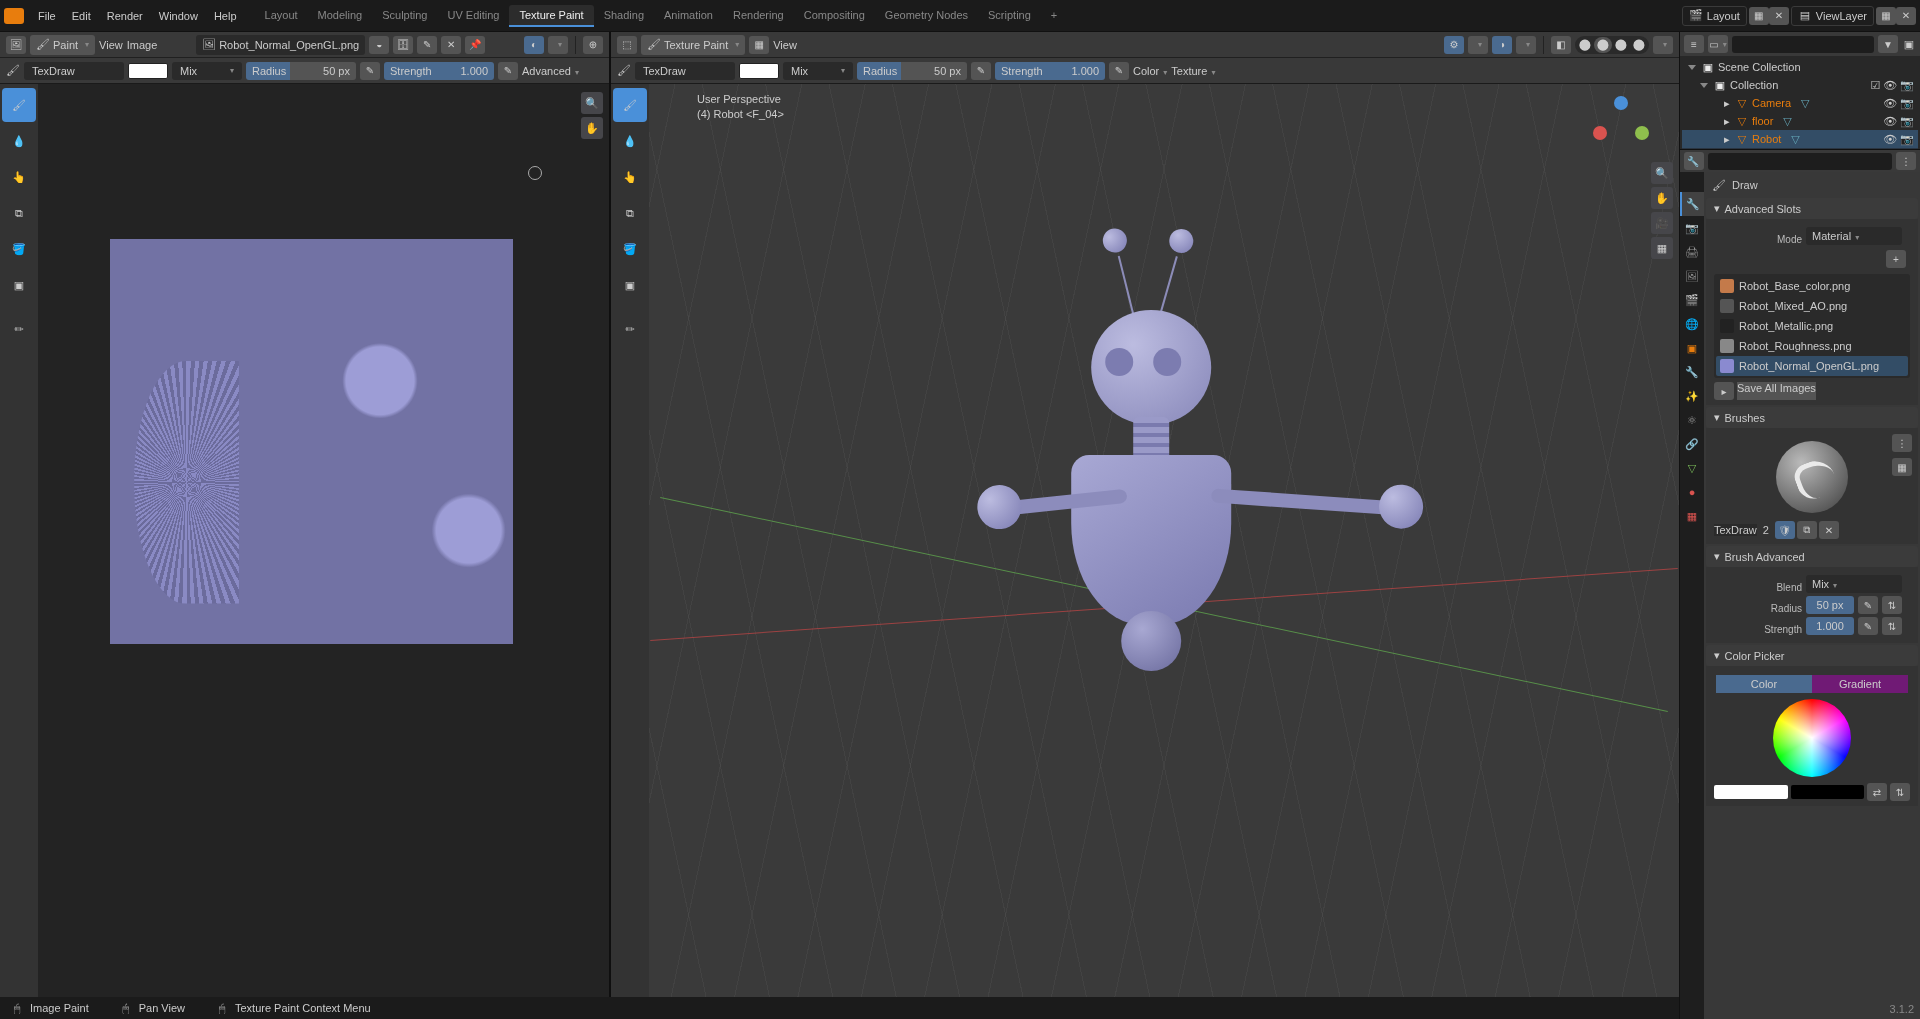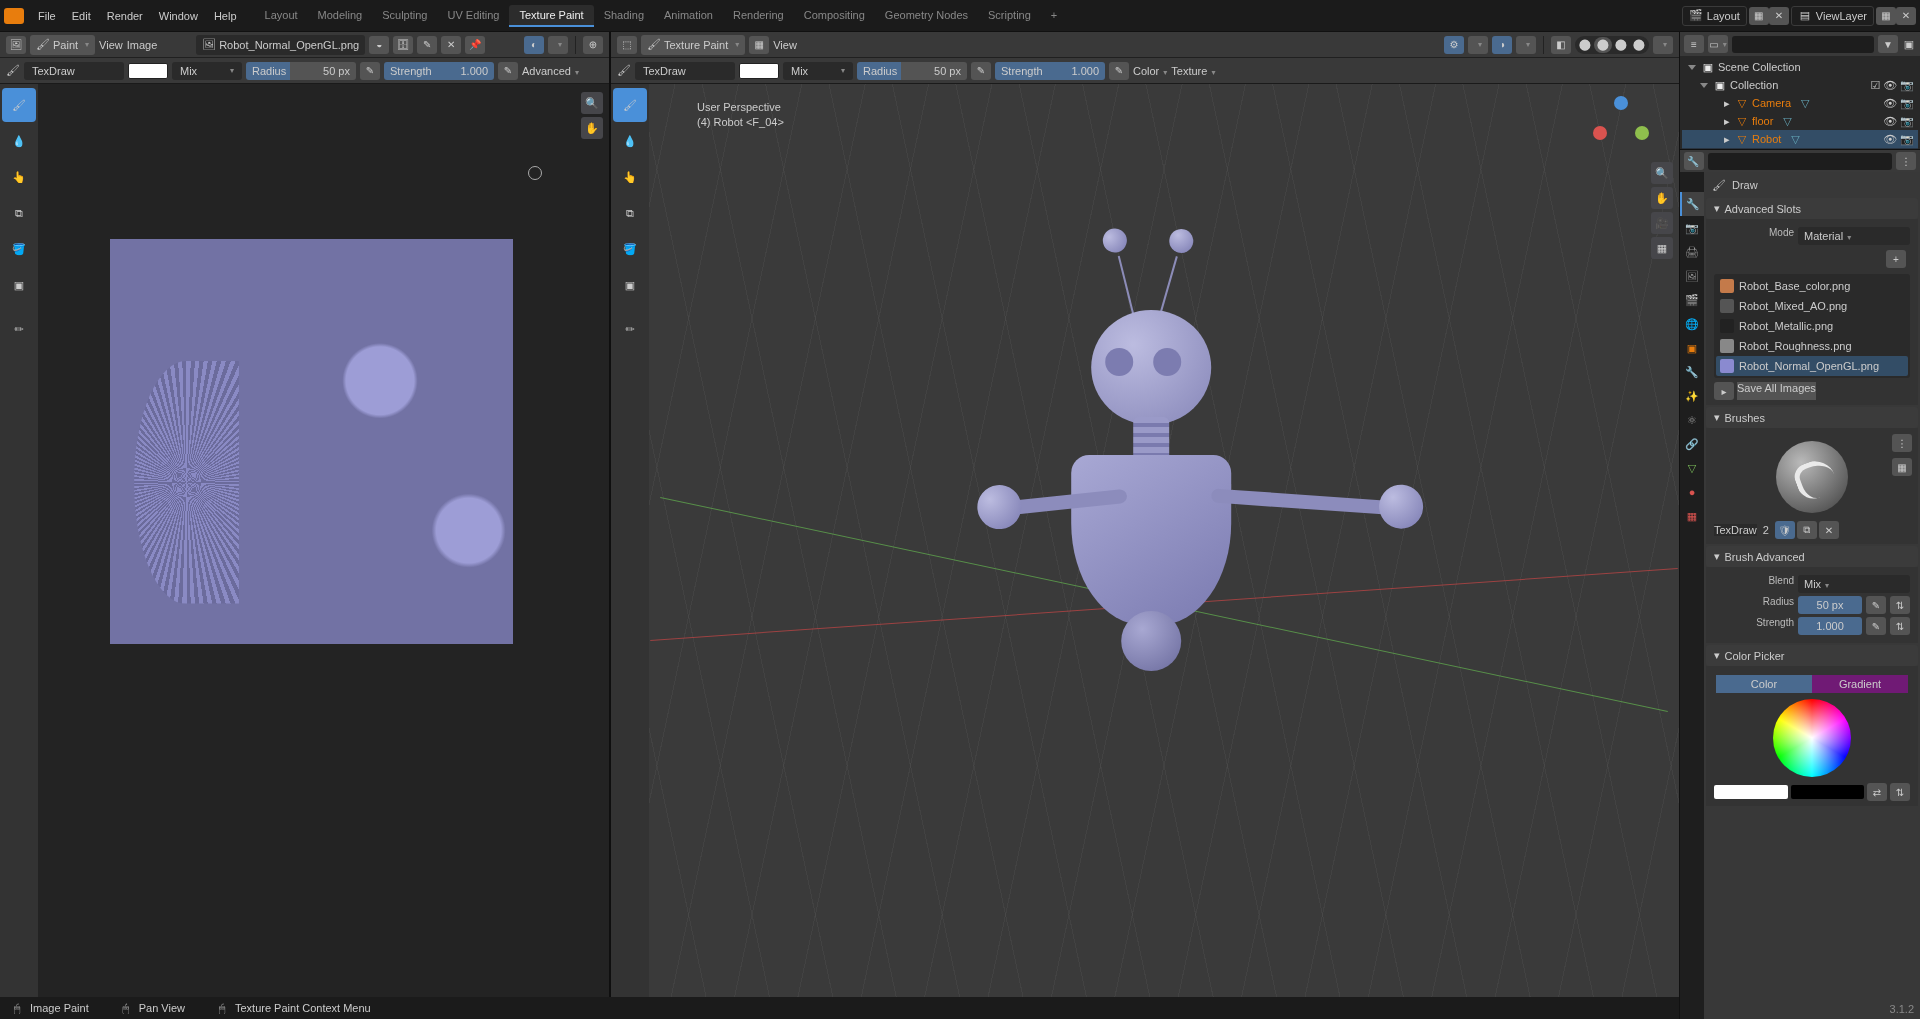--- a/index.html
+++ b/index.html
@@ -66,41 +66,41 @@
 .robot .ant.l{left:55px;transform:rotate(-14deg)}
 .robot .ant.r{left:95px;transform:rotate(16deg)}
 .robot .ball{width:24px;height:24px;background:radial-gradient(circle at 30% 30%,#bcbce0,#7a7ab0);border-radius:50%;position:absolute;top:-28px;left:-11px}
 .robot .neck{position:absolute;top:-38px;left:62px;width:36px;height:44px;background:repeating-linear-gradient(#9a9ac8 0 6px,#7a7aae 6px 10px);border-radius:6px}
 .robot .arm{position:absolute;top:40px;width:120px;height:14px;background:#8c8cbc;border-radius:7px}
 .robot .arm.l{left:-64px;transform:rotate(-6deg)}
 .robot .arm.r{right:-170px;transform:rotate(4deg);width:190px}
 .robot .hand{position:absolute;width:44px;height:44px;background:radial-gradient(circle at 30% 30%,#bcbce0,#7a7ab0);border-radius:50%;top:-17px}
 .robot .arm.l .hand{left:-30px}.robot .arm.r .hand{right:-22px}
 .robot .wheel{width:60px;height:60px;background:radial-gradient(circle at 35% 30%,#a8a8d2,#6a6a9c);border-radius:50%;position:absolute;bottom:-46px;left:50px}
-.info-text{position:absolute;top:16px;left:48px;color:#e8e8e8;font-size:11px;line-height:15px}
+.info-text{position:absolute;top:8px;left:48px;color:#e8e8e8;font-size:11px;line-height:15px}
 .gizmo{position:absolute;top:12px;right:30px;width:56px;height:56px}
 .gizmo .c{width:14px;height:14px;border-radius:50%;position:absolute}
 .gizmo .x{background:#d9534f;left:0;top:30px}.gizmo .y{background:#8fbf4d;right:0;top:30px}.gizmo .z{background:#4a90d9;left:21px;top:0}
 .outliner{height:118px;background:#282828;border-bottom:1px solid #111;overflow:hidden}
 .outliner-header{height:24px;background:#393939;display:flex;align-items:center;padding:0 4px;gap:4px}
 .search{flex:1;background:#1d1d1d;border-radius:3px;padding:2px 6px;height:17px}
 .tree{padding:2px 2px}
 .tree-row{display:flex;align-items:center;height:18px;padding-left:6px;gap:3px}
 .tree-row.active{background:#334d66}
 .tree-row.sel{background:#2a3542}
 .tri{width:0;height:0;border-left:4px solid transparent;border-right:4px solid transparent;border-top:5px solid #888;margin-right:2px}
 .ctl{margin-left:auto;display:flex;gap:3px;padding-right:4px;color:#aaa}
 .prop-area{flex:1;display:flex;background:#333;overflow:hidden}
 .prop-tabs{width:24px;background:#1e1e1e;display:flex;flex-direction:column;padding-top:20px}
 .ptab{height:24px;display:flex;align-items:center;justify-content:center;cursor:pointer;color:#9a9a9a}
 .ptab.active{background:#424242;color:#ddd;border-left:2px solid #4a90d9}
 .prop-body{flex:1;background:#383838;overflow-y:auto;padding:2px}
 .panel-hdr{background:#3b3b3b;padding:4px 8px;margin-top:2px;display:flex;align-items:center;gap:5px;border-radius:3px}
 .panel-body{background:#333;padding:5px 8px}
-.field-row{display:flex;align-items:flex-start;margin:3px 0;gap:4px}
+.field-row{display:flex;align-items:flex-end;margin:3px 8px;gap:4px}
 .field-row .lbl{width:80px;text-align:right;font-size:10px;color:#bbb}
 .field-row .inp{flex:1;background:#545454;border-radius:3px;padding:3px 6px;height:18px;position:relative}
 .field-row .inp.blue{background:#4a6a8f}
 .tex-slot{display:flex;align-items:center;padding:3px 4px;gap:5px;border-radius:2px}
 .tex-slot.active{background:#334d66}
 .tex-thumb{width:14px;height:14px;border-radius:2px}
 .brush-preview{width:72px;height:72px;background:radial-gradient(circle at 35% 30%,#bababa,#3c3c3c);border-radius:50%;margin:8px auto;position:relative}
 .brush-preview::after{content:"";position:absolute;left:20px;top:20px;width:34px;height:32px;border:5px solid #eaeaea;border-radius:40% 60% 50% 50%;border-right:none;border-bottom:none;transform:rotate(-20deg)}
 .color-wheel{width:78px;height:78px;border-radius:50%;margin:6px auto;background:conic-gradient(red,magenta,blue,cyan,lime,yellow,red);position:relative}
 .color-wheel::after{content:"";position:absolute;inset:0;border-radius:50%;background:radial-gradient(circle,#fff 0%,transparent 70%)}

